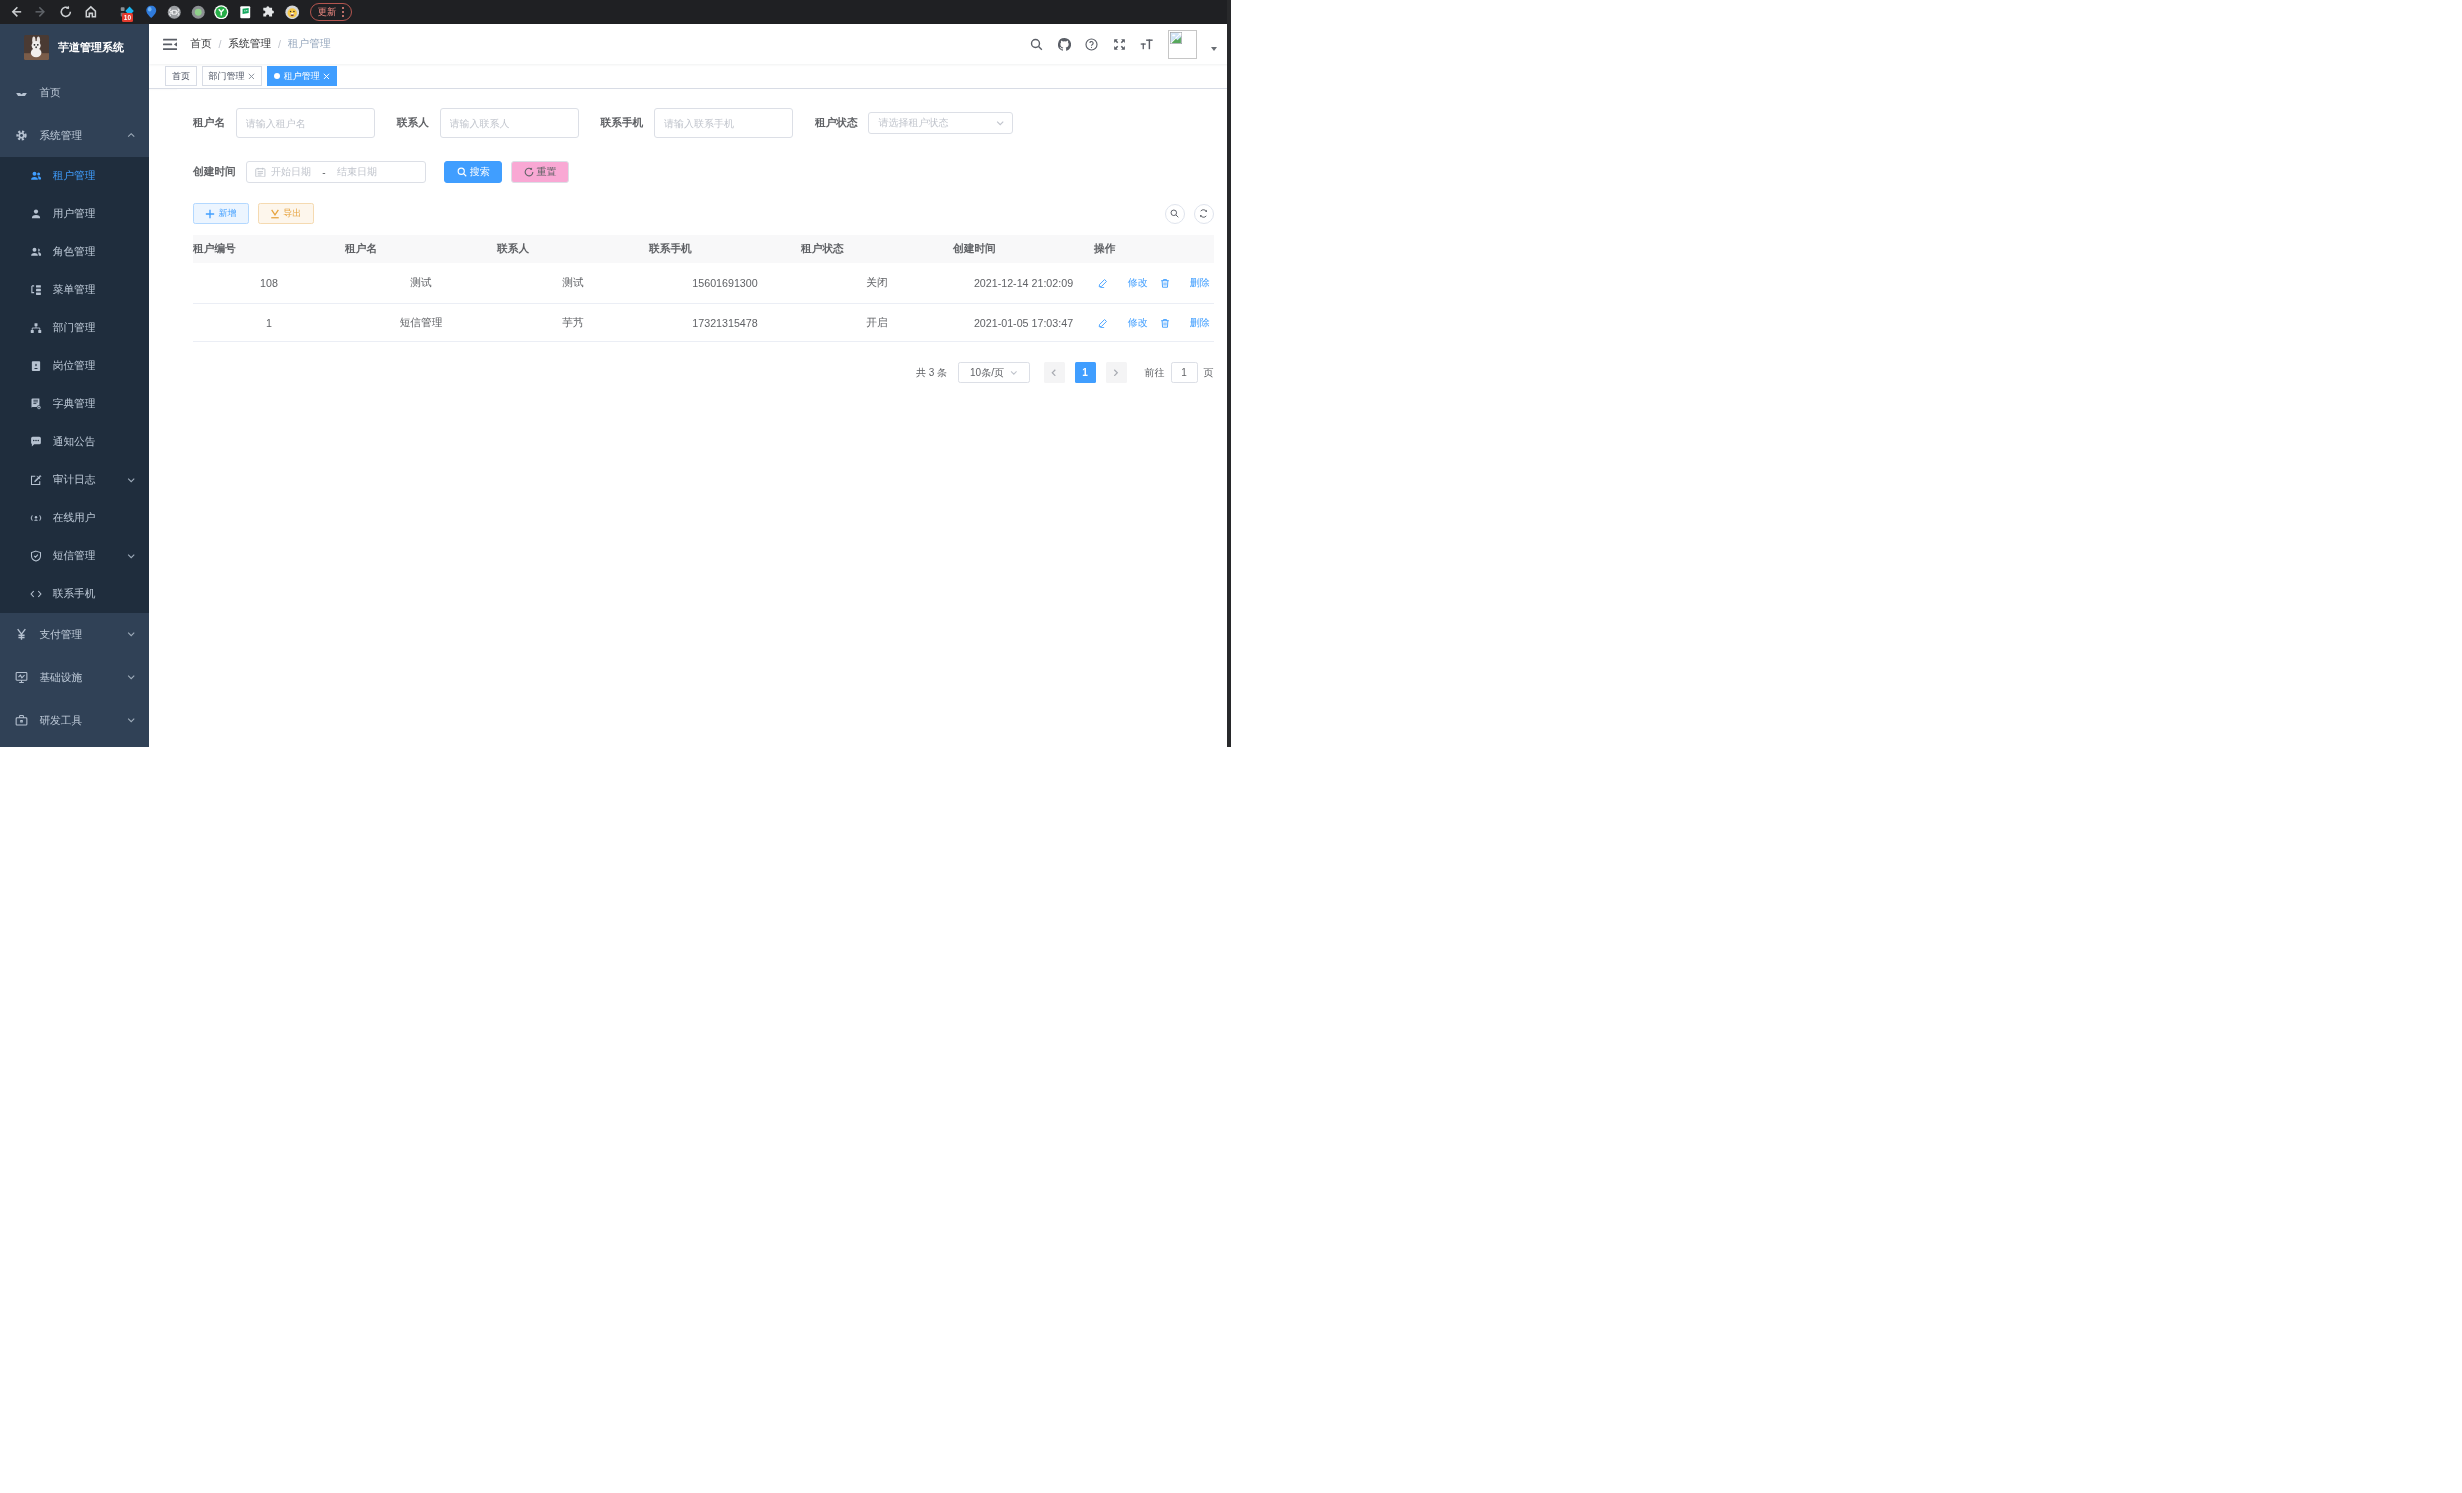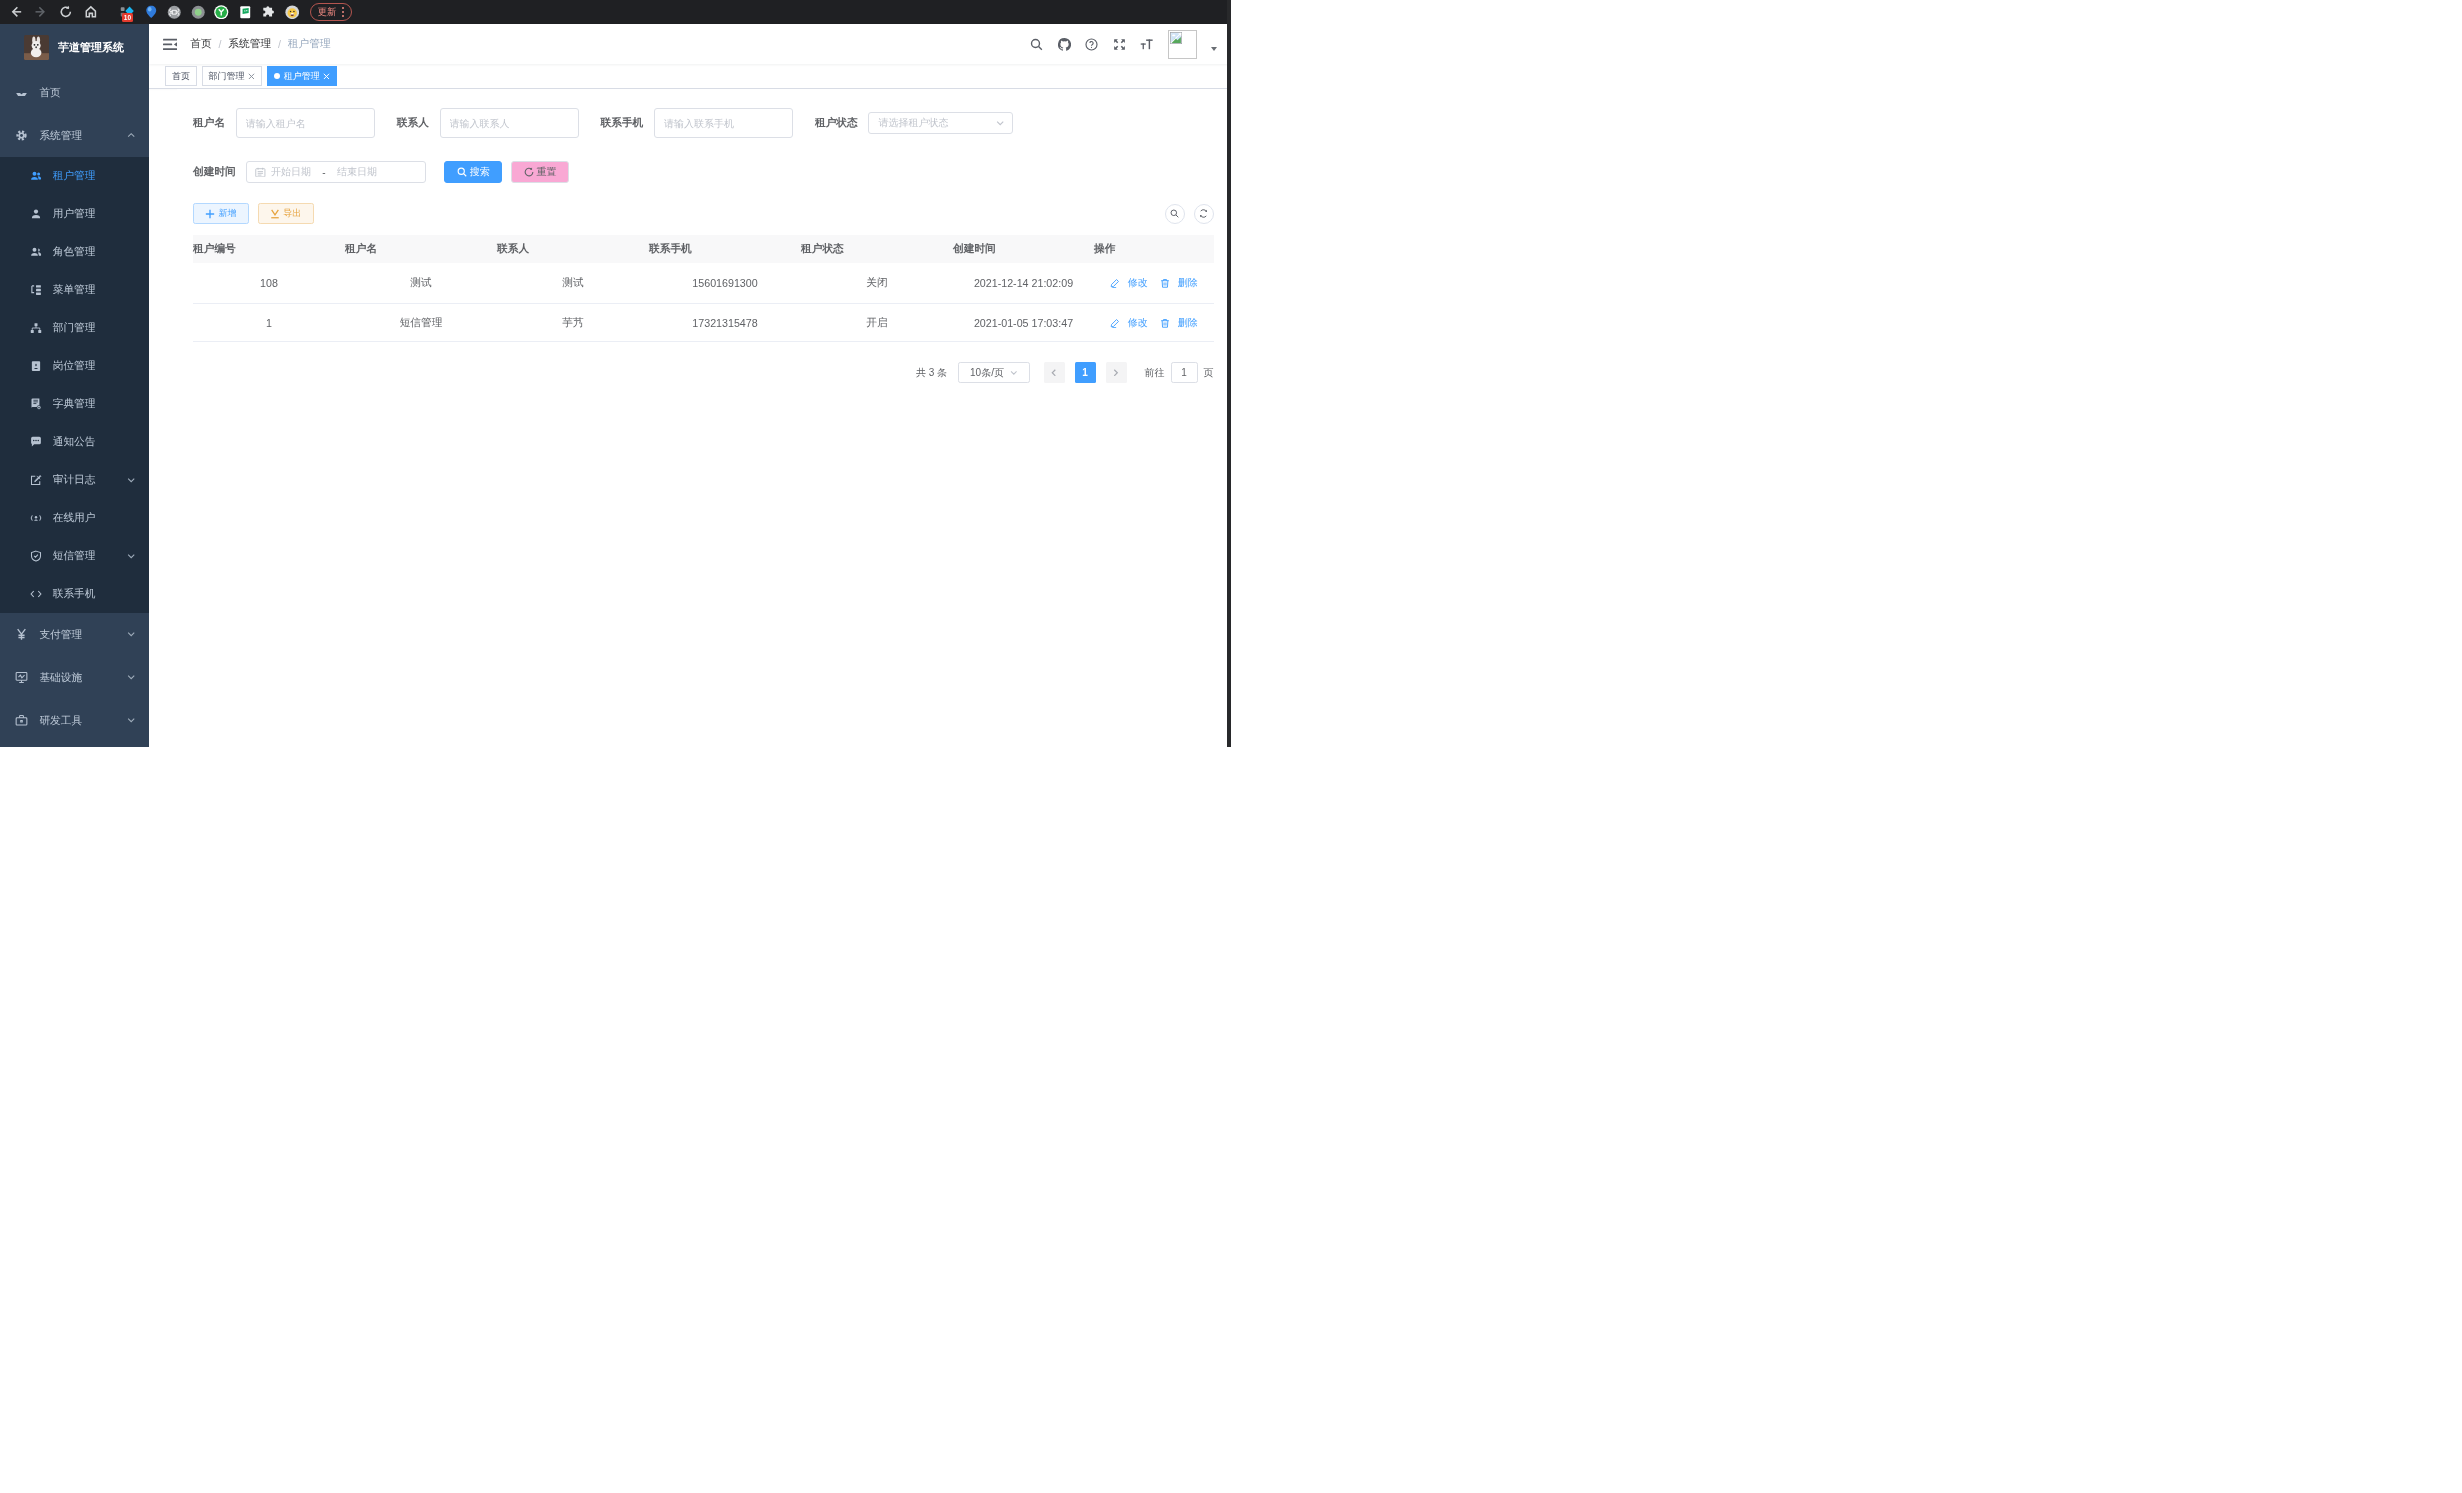--- a/index.html
+++ b/index.html
@@ -85,21 +85,21 @@
   .btn-exportplain { background:#fdf6ec; border-color:#f5dab1; color:#e6a23c; margin-left:9px; }
   .tool-right { margin-left:auto; display:flex; gap:9px; }
   .circ-btn { width:20px; height:20px; border-radius:50%; border:0.8px solid #dfe4ed; background:#fff; display:flex; align-items:center; justify-content:center; color:#5a5e66; cursor:pointer; }
   .circ-btn svg { width:9px; height:9px; }
 
   
   table.grid { width:100%; border-collapse:collapse; table-layout:fixed; }
   .grid th { background:#f8f8f9; height:28px; font-size:10.7px; color:#606266; font-weight:bold; text-align:left; }
   .grid td { height:38px; font-size:10.7px; color:#606266; text-align:center; border-bottom:0.8px solid #ebeef5; }
   .grid tr.r1 td { height:41px; }
-  .op-link { color:#409eff; font-size:10px; display:inline-flex; align-items:center; gap:8px; cursor:pointer; text-decoration:none; }
+  .op-link { color:#409eff; font-size:10px; display:inline-flex; align-items:center; gap:20px; cursor:pointer; text-decoration:none; }
   .op-link + .op-link { margin-left:9px; }
   .op-link svg { width:10px; height:10px; }
 
   
   .pager { display:flex; align-items:center; justify-content:flex-end; margin-top:20px; font-size:10px; color:#606266; }
   .pg-total { margin-right:10.7px; }
   .pg-size { width:72px; height:21px; border:0.8px solid #dcdfe6; border-radius:2.3px; display:flex; align-items:center; justify-content:center; gap:6px; color:#606266; cursor:pointer; margin-right:13.7px; }
   .pg-size .chev { width:7.6px; height:7.6px; color:#c0c4cc; }
   .pg-btn { width:21px; height:21px; background:#f4f4f5; border-radius:1.5px; display:flex; align-items:center; justify-content:center; color:#a8abb2; cursor:pointer; }
   .pg-btn svg { width:7.6px; height:7.6px; }

